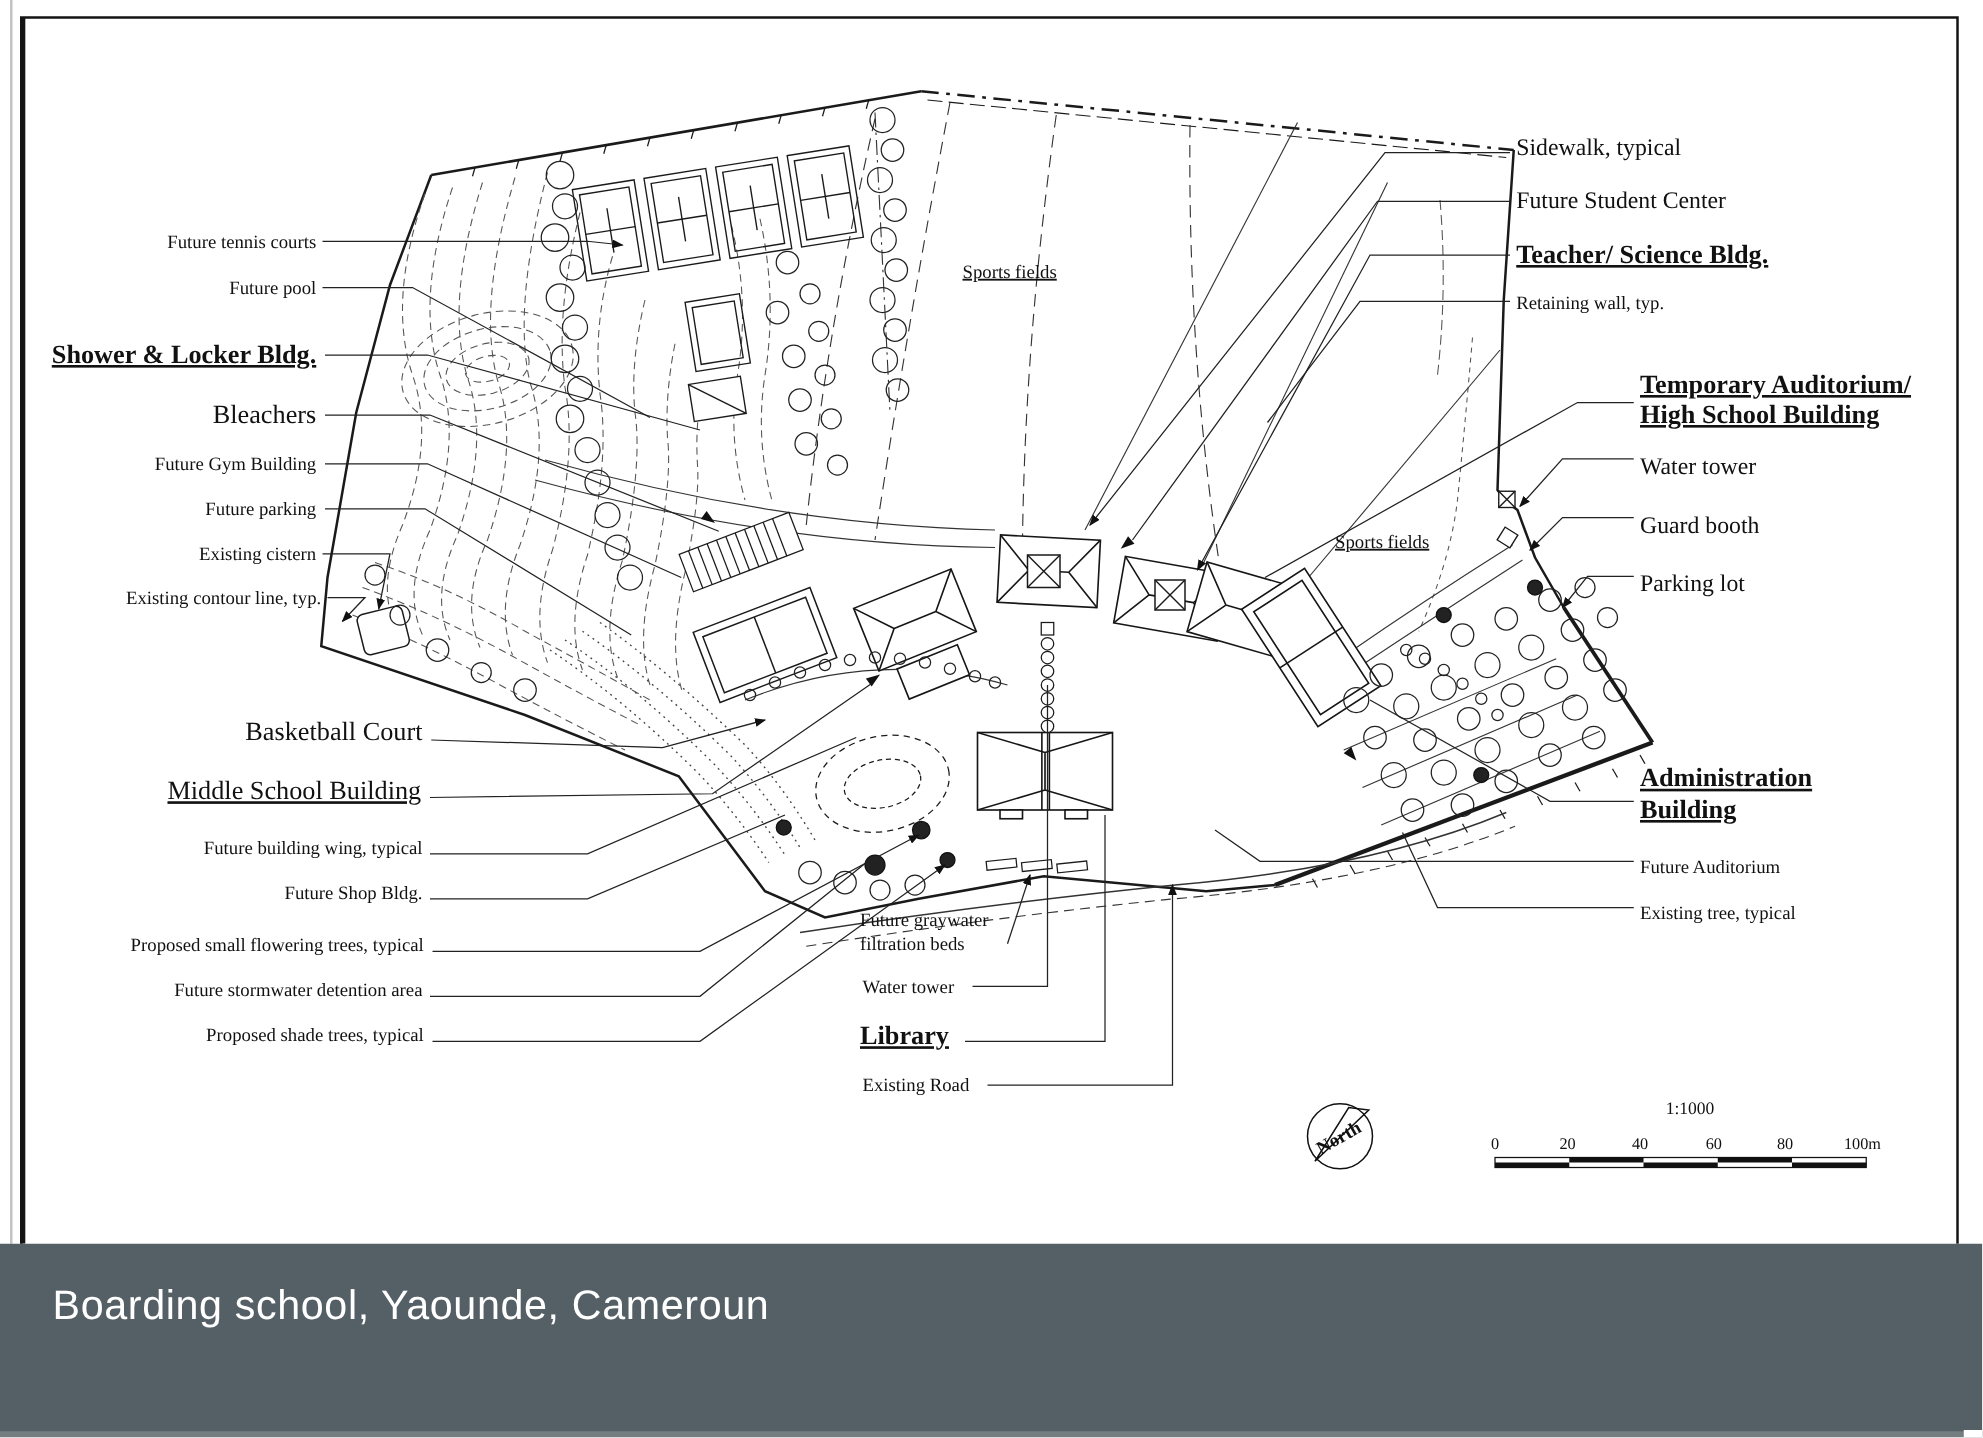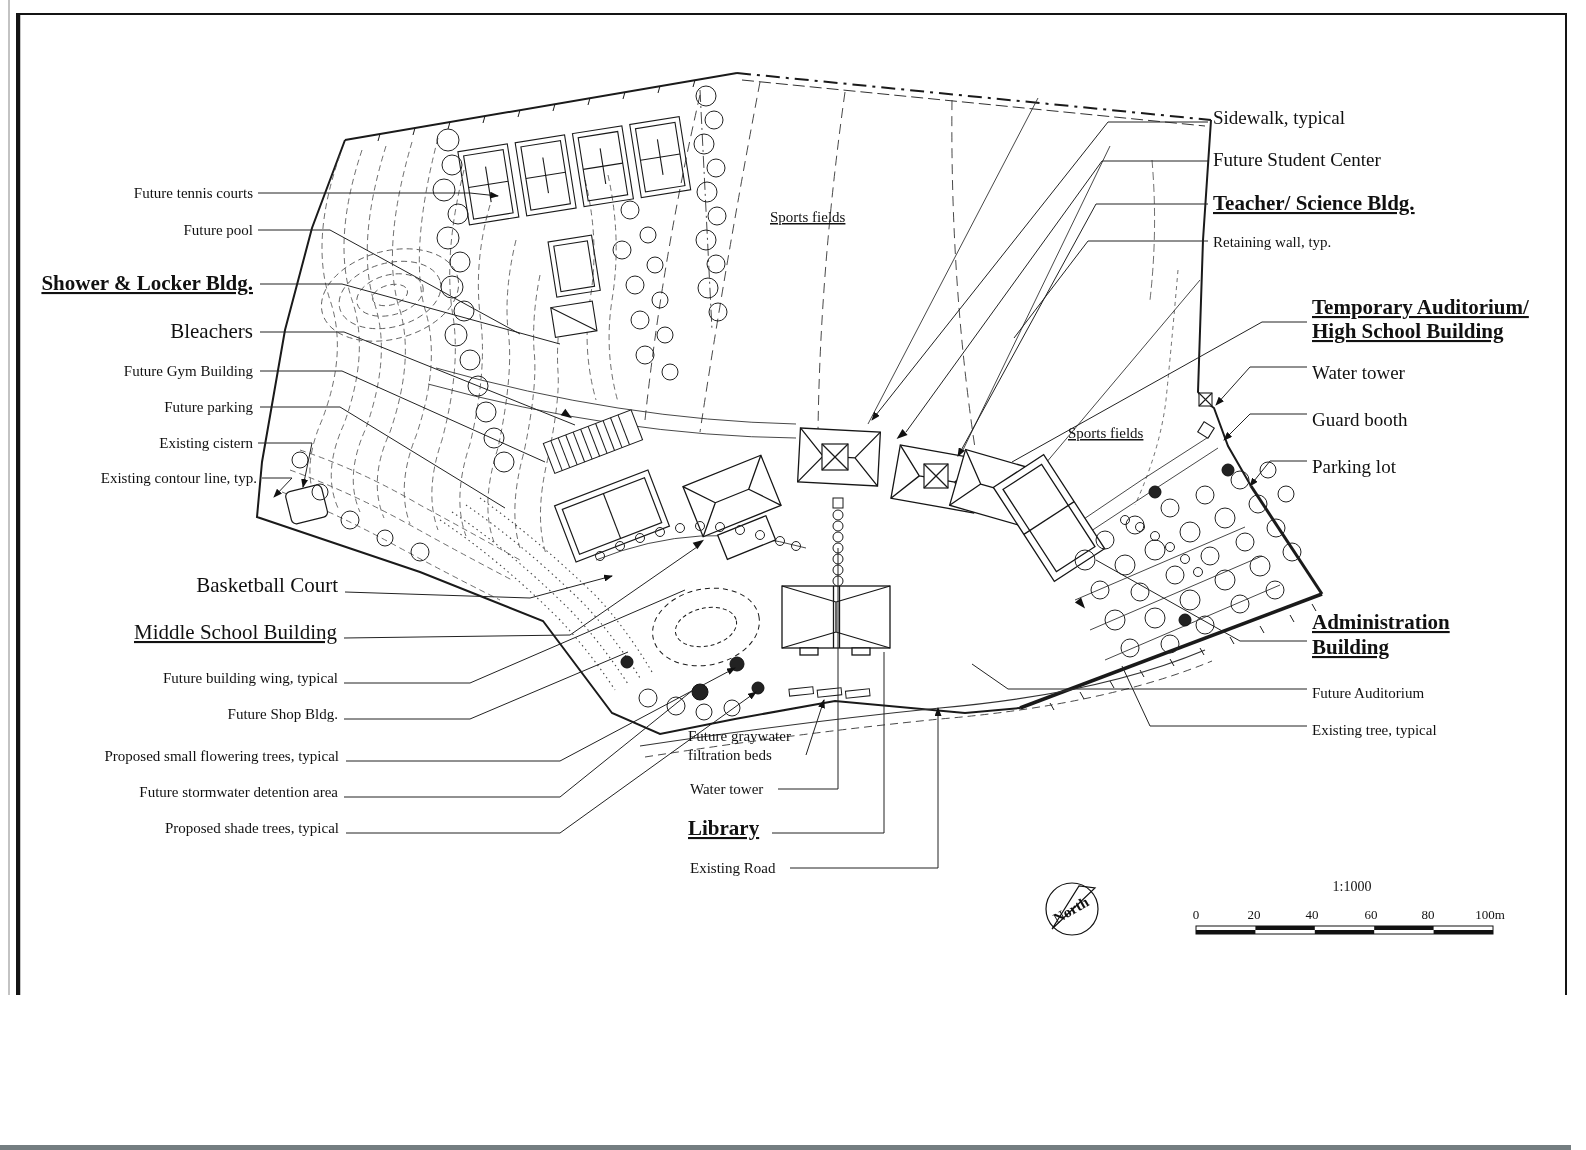--- a/index.html
+++ b/index.html
@@ -483,15 +483,18 @@
       <text class="mid" font-size="13" x="1490" y="919">100m</text>
       <rect x="1196" y="926" width="297" height="8" fill="#fff" stroke="#111" stroke-width="1"></rect>
       <rect x="1196" y="930" width="59.4" height="4" fill="#111"></rect>
       <rect x="1255.4" y="926" width="59.4" height="4" fill="#111"></rect>
       <rect x="1314.8" y="930" width="59.4" height="4" fill="#111"></rect>
       <rect x="1374.2" y="926" width="59.4" height="4" fill="#111"></rect>
       <rect x="1433.6" y="930" width="59.4" height="4" fill="#111"></rect>
     </g>
   </svg>
 
+  <div id="caption-bar">
+    <span class="cap">Boarding school, Yaounde, Cameroun</span>
+  </div>
   <div id="bottom-strip"></div>
   <div id="corner-chip"></div>
 </div>
 
 </body></html>

